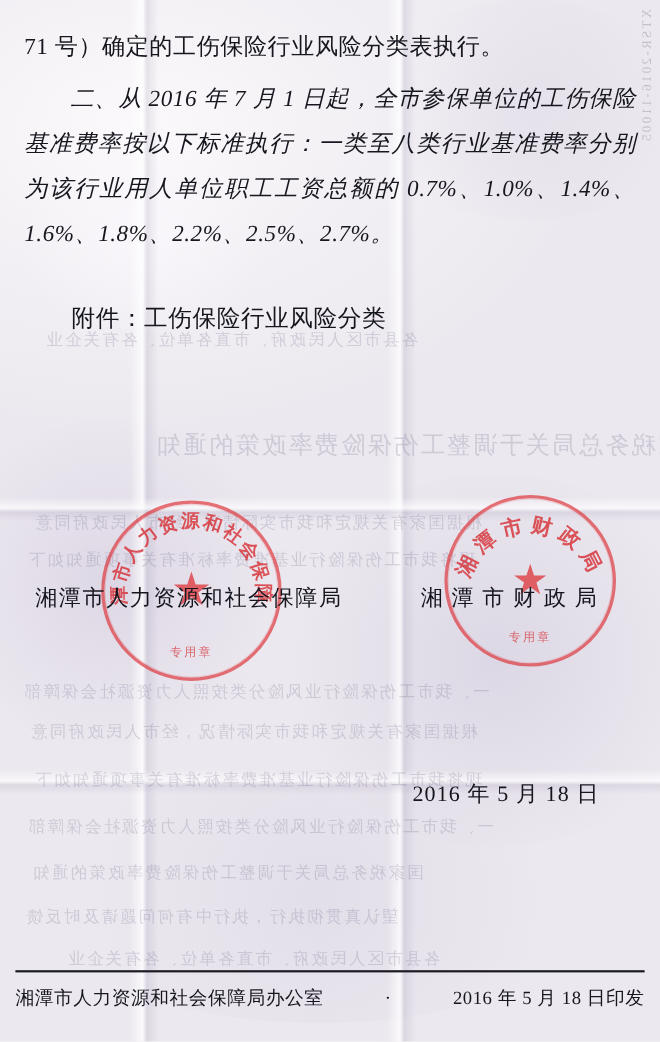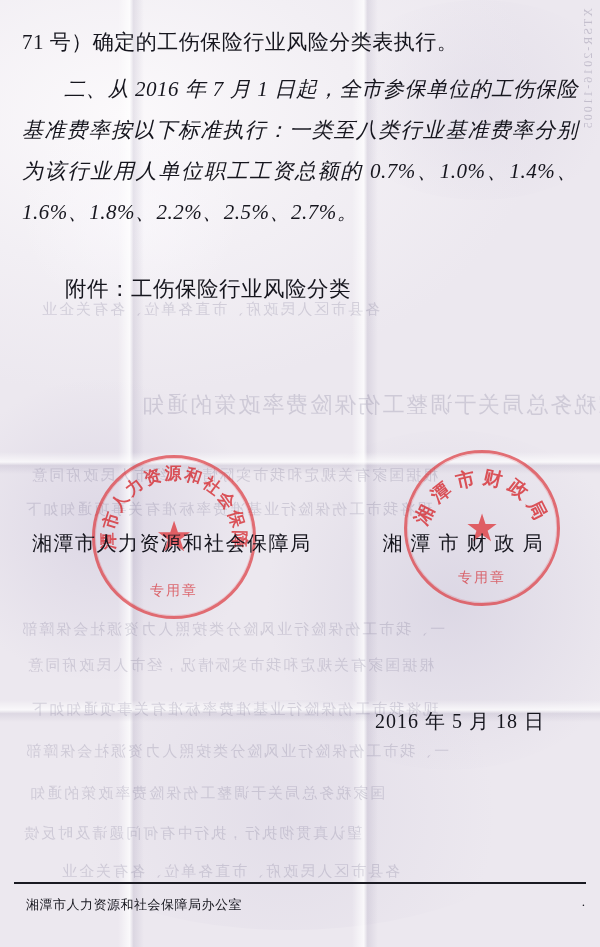--- a/index.html
+++ b/index.html
@@ -138,42 +138,42 @@
     fill: rgba(214,40,46,0.85);
     font-family: "Liberation Serif", serif;
     font-weight: bold;
   }
   .seal-bottom {
     position: absolute;
     left: 0; right: 0;
     bottom: 16px;
     text-align: center;
     color: rgba(214,40,46,0.72);
-    font-size: 14px;
+    font-size: 11px;
     letter-spacing: 2px;
   }
 
   
   .footer-rule {
     position: absolute;
     left: 14px;
     right: 14px;
     top: 882px;
     height: 2px;
     background: #1a1a22;
   }
   .footer {
     position: absolute;
-    left: 26px;
+    left: 14px;
     right: 14px;
     top: 896px;
     display: flex;
     justify-content: space-between;
     align-items: center;
-    font-size: 13px;
+    font-size: 17px;
     letter-spacing: 0.5px;
     color: #16161e;
   }
   .footer-sep { color: #16161e; }
 
   
   .edge-code {
     position: absolute;
     right: 4px;
     top: 8px;
@@ -250,15 +250,16 @@
     <div class="sig-left">湘潭市人力资源和社会保障局</div>
     <div class="sig-right">湘 潭 市 财 政 局</div>
   </div>
 
   <div class="date-line">2016 年 5 月 18 日</div>
 
   <div class="footer-rule"></div>
   <div class="footer">
     <span>湘潭市人力资源和社会保障局办公室</span>
     <span class="footer-sep">·</span>
+    <span>2016 年 5 月 18 日印发</span>
   </div>
 
 </div>
 
 </body></html>

